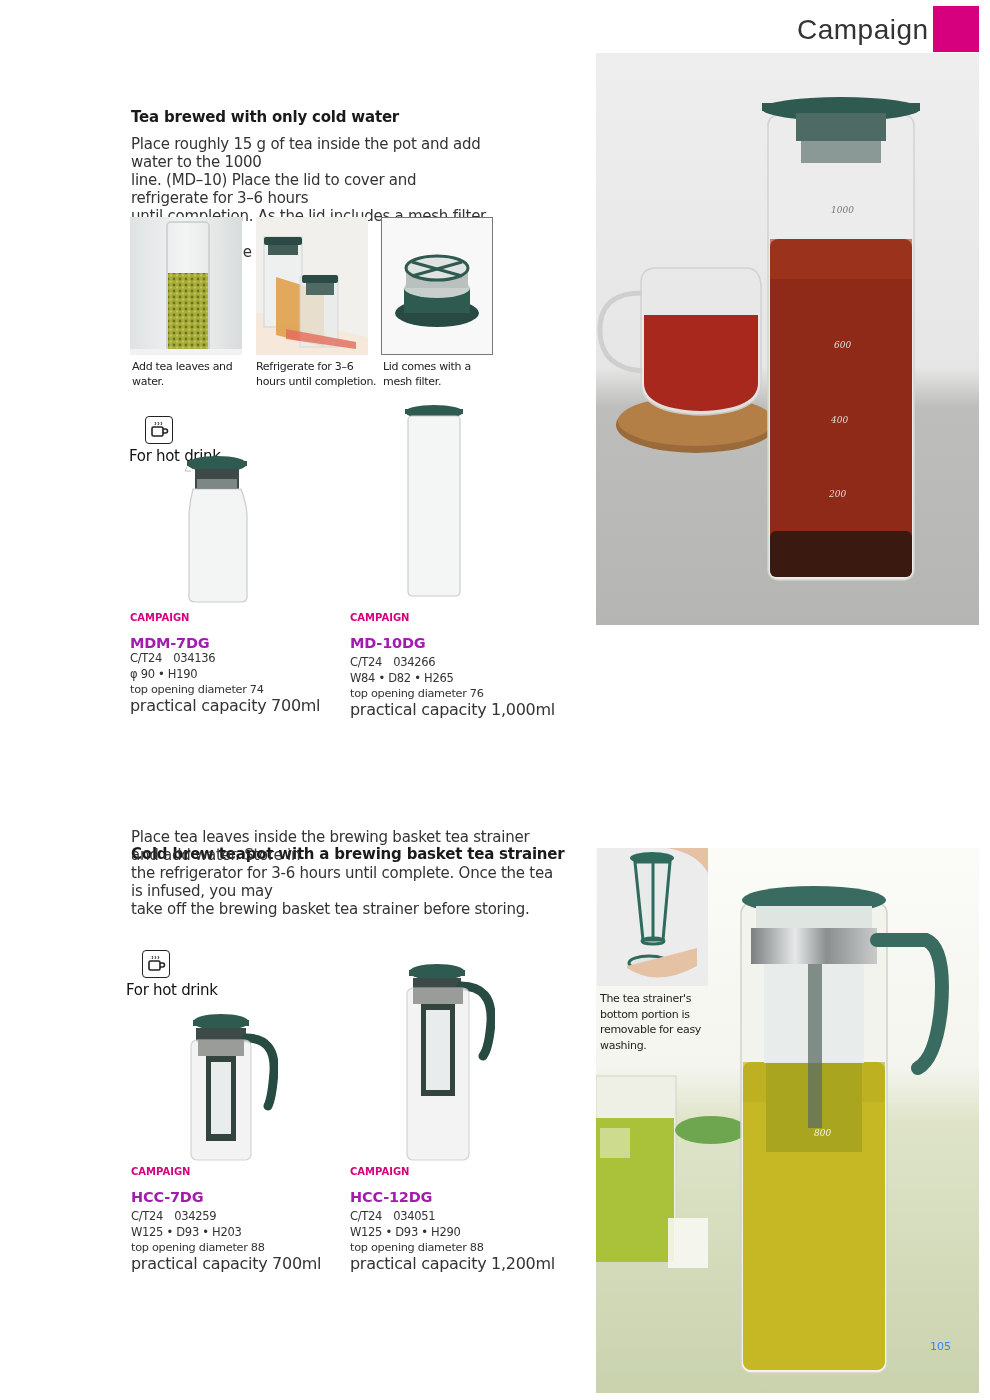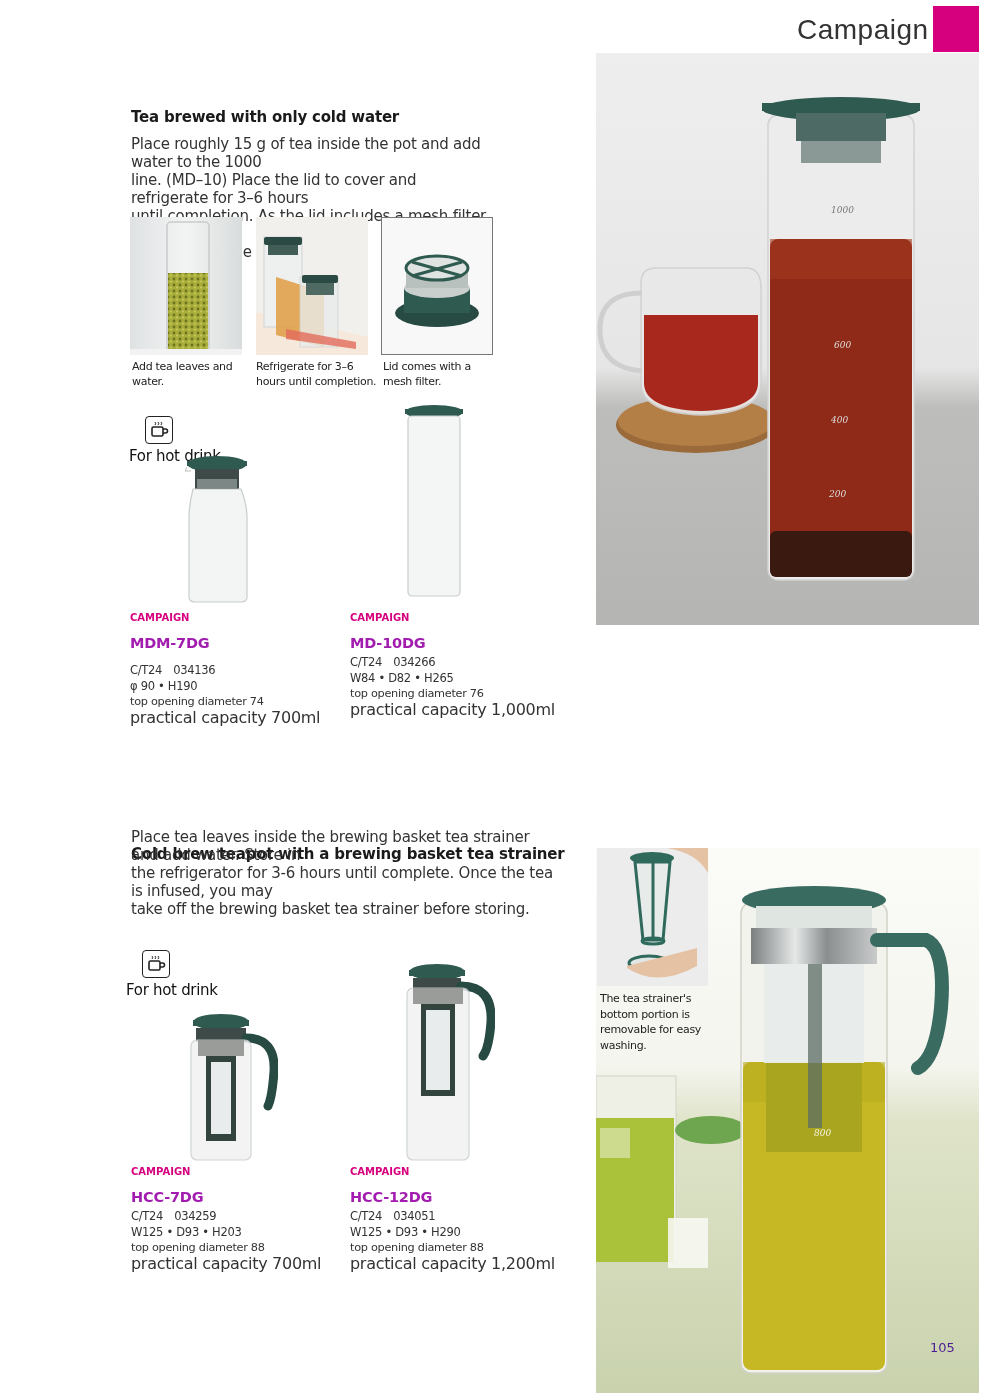--- a/index.html
+++ b/index.html
@@ -28,21 +28,21 @@
   
   .camp { font-family: "DejaVu Sans", sans-serif; font-size: 10px; color: #d6007f; font-weight: 600; letter-spacing: 0px; }
   .model { font-family: "DejaVu Sans", sans-serif; font-size: 14.5px; font-weight: 700; color: #a21caf; margin-top: 12px; letter-spacing: -0.2px; }
   .spec { font-family: "DejaVu Sans", sans-serif; font-size: 11.5px; line-height: 15.5px; color: #333; letter-spacing: -0.3px; }
   .spec.big { font-size: 16px; }
   .spec.mid { font-size: 11.3px; }
 
   
   .photo-top { left: 596px; top: 53px; width: 383px; height: 572px; overflow: hidden; background: linear-gradient(180deg, #eeeeee 0%, #e6e6e6 55%, #bdbdbb 62%, #b5b5b3 100%); }
   .photo-bot { left: 596px; top: 848px; width: 383px; height: 545px; overflow: hidden; background: linear-gradient(180deg, #fbfbf8 0%, #f4f5ee 40%, #dfe4c9 50%, #c9d2ad 100%); }
-  .page-num { left: 930px; top: 1340px; font-size: 13px; color: #4c1d95; }
+  .page-num { left: 930px; top: 1340px; font-size: 11px; color: #3b82f6; }
   .inset { left: 597px; top: 848px; width: 111px; height: 138px; background: linear-gradient(180deg,#f2f2f2,#e9e9e9); overflow:hidden; }
   .inset-caption { left: 600px; top: 991px; font-size: 11px; line-height: 15.5px; color: #222; letter-spacing: -0.3px; }
 </style>
 </head>
 <body>
 
 <div class="abs hdr-title">Campaign</div>
 <div class="abs hdr-box"></div>
 
 <div class="abs h2" style="left:131px; top:108px;">Tea brewed with only cold water</div>
@@ -142,21 +142,21 @@
     <rect x="2" y="5" width="58" height="5" fill="#2f5a50"></rect>
     <rect x="12" y="12" width="38" height="22" fill="#3d4a47"></rect>
     <rect x="14" y="24" width="34" height="9" fill="#7d8785"></rect>
     <rect x="5" y="12" width="52" height="180" rx="4" fill="#f4f5f5" stroke="#c9cdcd" stroke-width="1.2"></rect>
   </svg>
 </div>
 
 <div class="abs" style="left:130px; top:612px;">
   <div class="camp">CAMPAIGN</div>
   <div class="model">MDM-7DG</div>
-  <div class="spec" style="margin-top:12px;">C/T24 034136</div>
+  <div class="spec" style="margin-top:0;">C/T24 034136</div>
   <div class="spec">φ 90 • H190</div>
   <div class="spec mid">top opening diameter 74</div>
   <div class="spec big">practical capacity 700ml</div>
 </div>
 <div class="abs" style="left:350px; top:612px;">
   <div class="camp">CAMPAIGN</div>
   <div class="model">MD-10DG</div>
   <div class="spec" style="margin-top:4px;">C/T24 034266</div>
   <div class="spec">W84 • D82 • H265</div>
   <div class="spec mid">top opening diameter 76</div>

